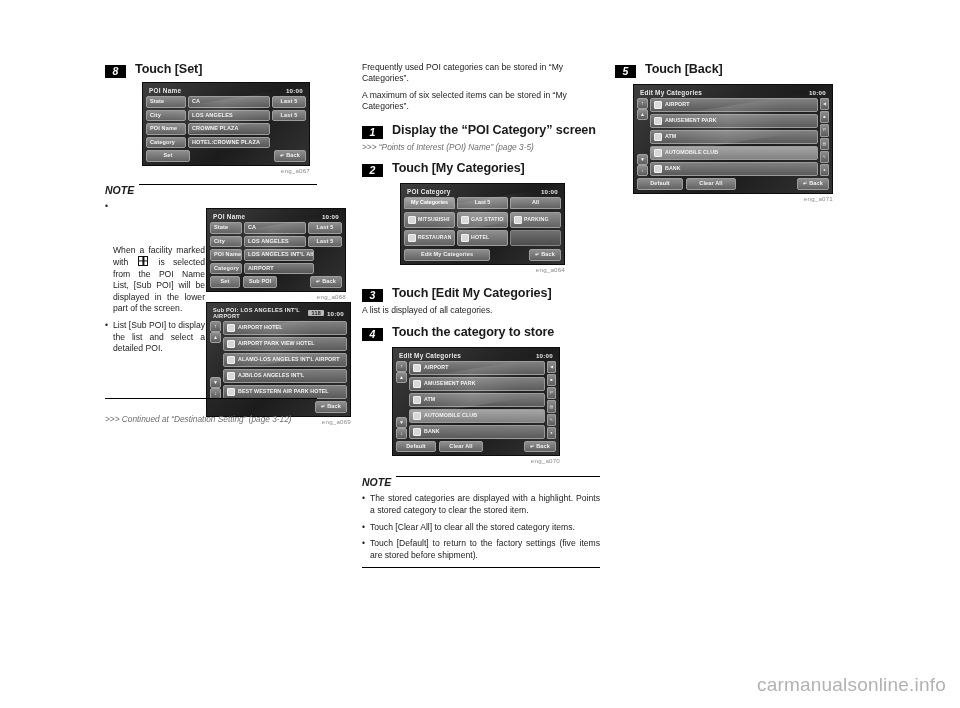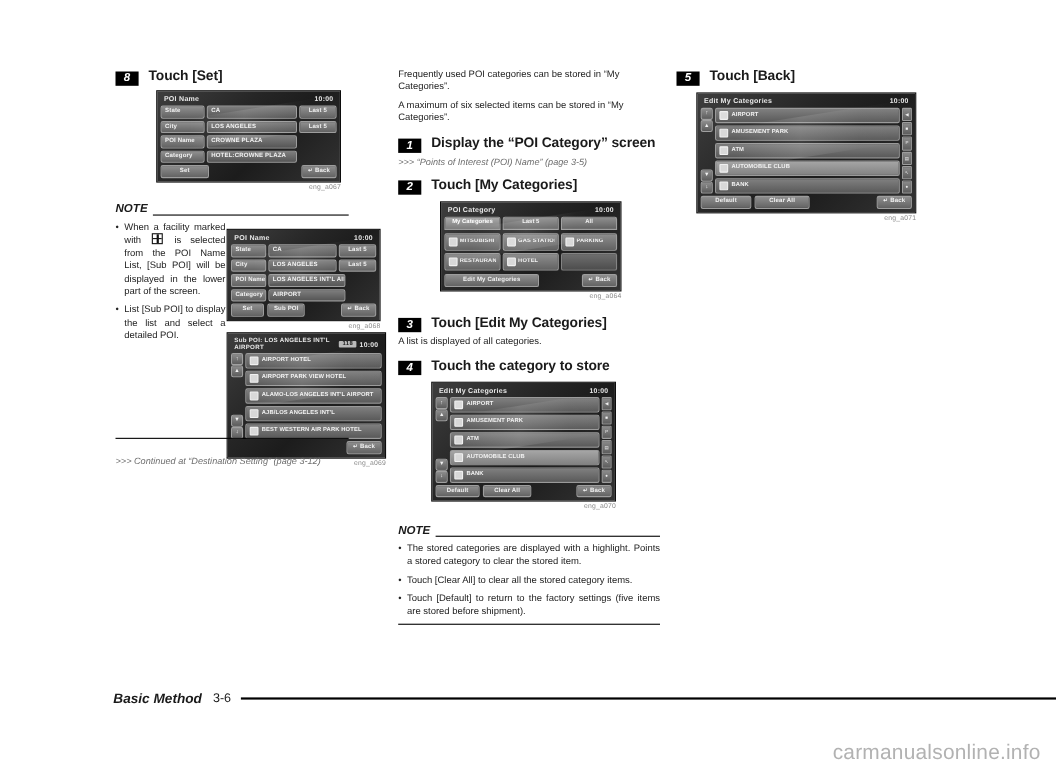--- a/index.html
+++ b/index.html
@@ -262,21 +262,21 @@
     font-size: 4px;
     display: flex;
     align-items: center;
     justify-content: center;
     line-height: 1;
   }
 
   
   .note-head {
     display: flex;
-    align-items: flex-end;
+    align-items: flex-start;
     gap: 5px;
     margin-top: 10px;
   }
   .note-head .t {
     font-size: 10.5px;
     font-weight: bold;
     font-style: italic;
   }
   .note-head .ln {
     flex: 1;
@@ -410,21 +410,21 @@
     </div>
 
     <div class="note-head">
       <span class="t">NOTE</span>
       <span class="ln"></span>
     </div>
 
     <div class="bullets">
       <div class="bul">
         <span class="dot">•</span>
-        <span class="tx" style="width:92px;flex:none;"><span>When a facility marked with </span><span class="gridicon"></span><span> is selected from the POI Name List, [Sub POI] will be displayed in the lower part of the screen.</span></span>
+        <span class="tx" style="width:92px;flex:none;margin-top:44px;"><span>When a facility marked with </span><span class="gridicon"></span><span> is selected from the POI Name List, [Sub POI] will be displayed in the lower part of the screen.</span></span>
       </div>
     </div>
 
     <div class="shot-wrap" style="position:absolute; left:101px; top:146px; width:140px;">
       <div class="shot">
         <div class="sbar">
           <span>POI Name</span>
           <span class="clk">10:00</span>
         </div>
         <div class="row">
@@ -730,20 +730,15 @@
             <span class="arrow-ic">↵</span>
             <span>Back</span>
           </div>
         </div>
       </div>
       <div class="cap">eng_a071</div>
     </div>
 
   </div>
 
-  <div class="footer">
-    <span class="sec">Basic Method</span>
-    <span class="pg">3-6</span>
-    <span class="rule"></span>
-  </div>
 
   <div class="watermark">carmanualsonline.info</div>
 </div>
 
 </body></html>

